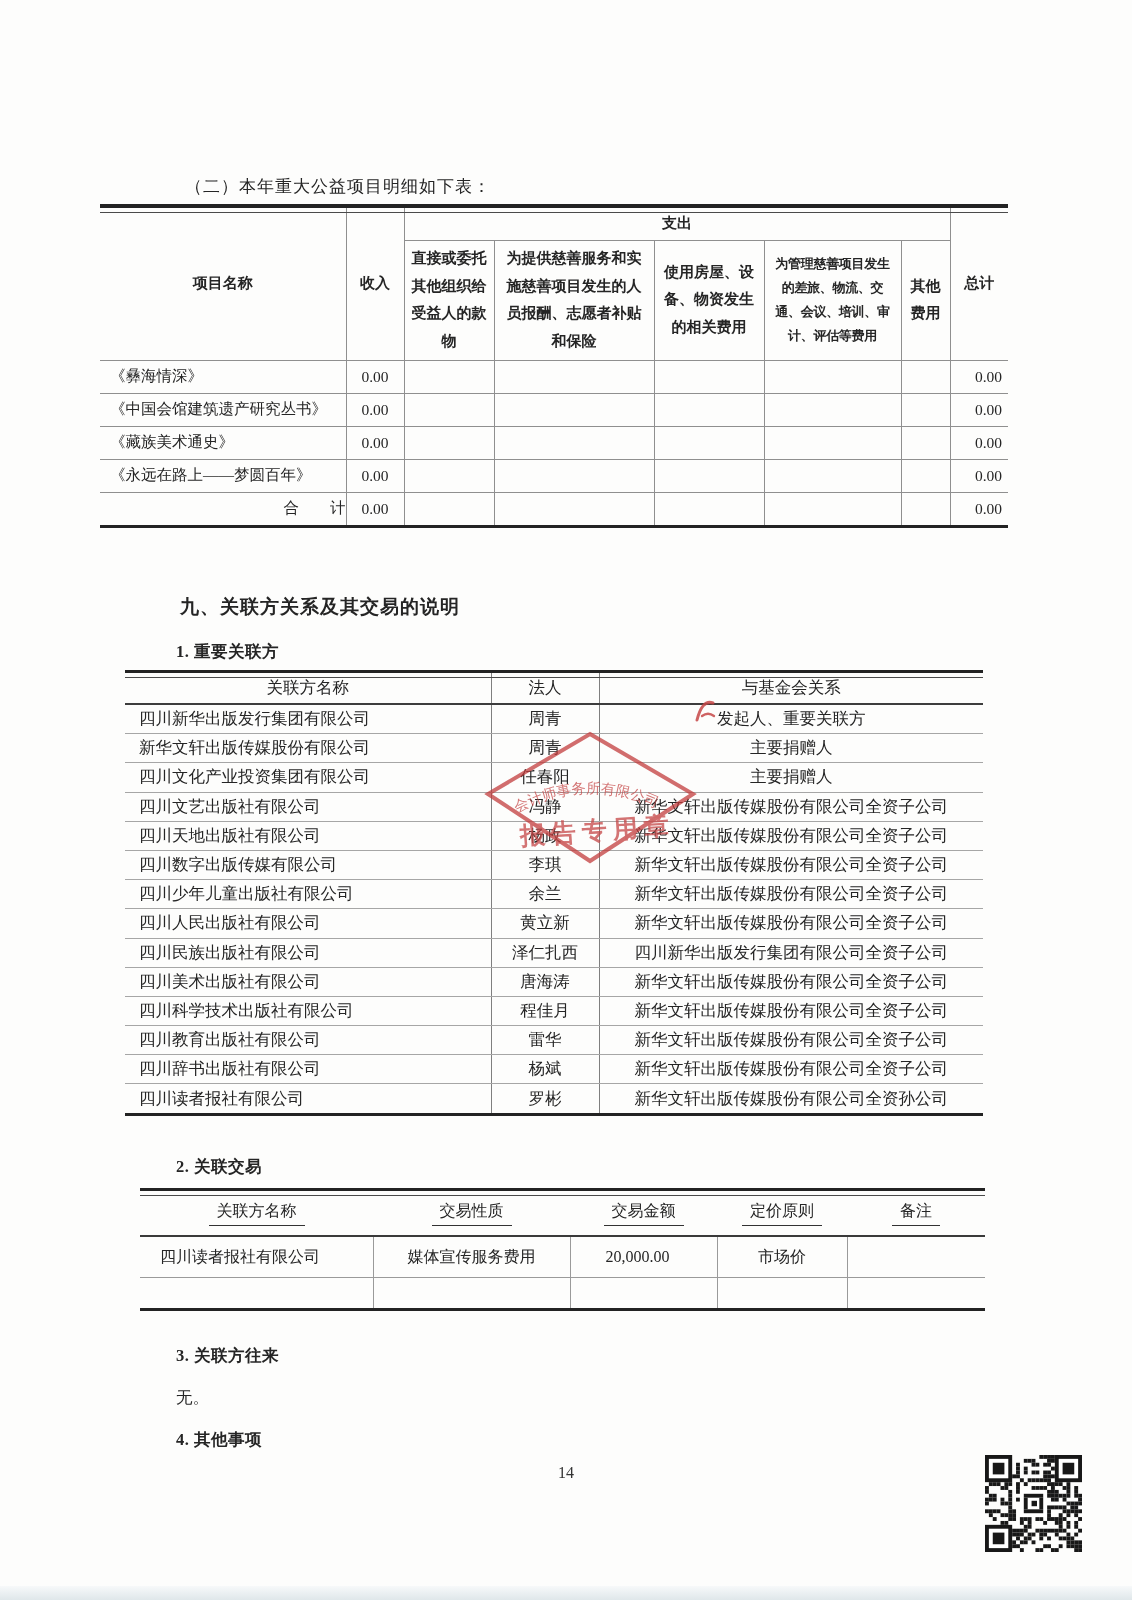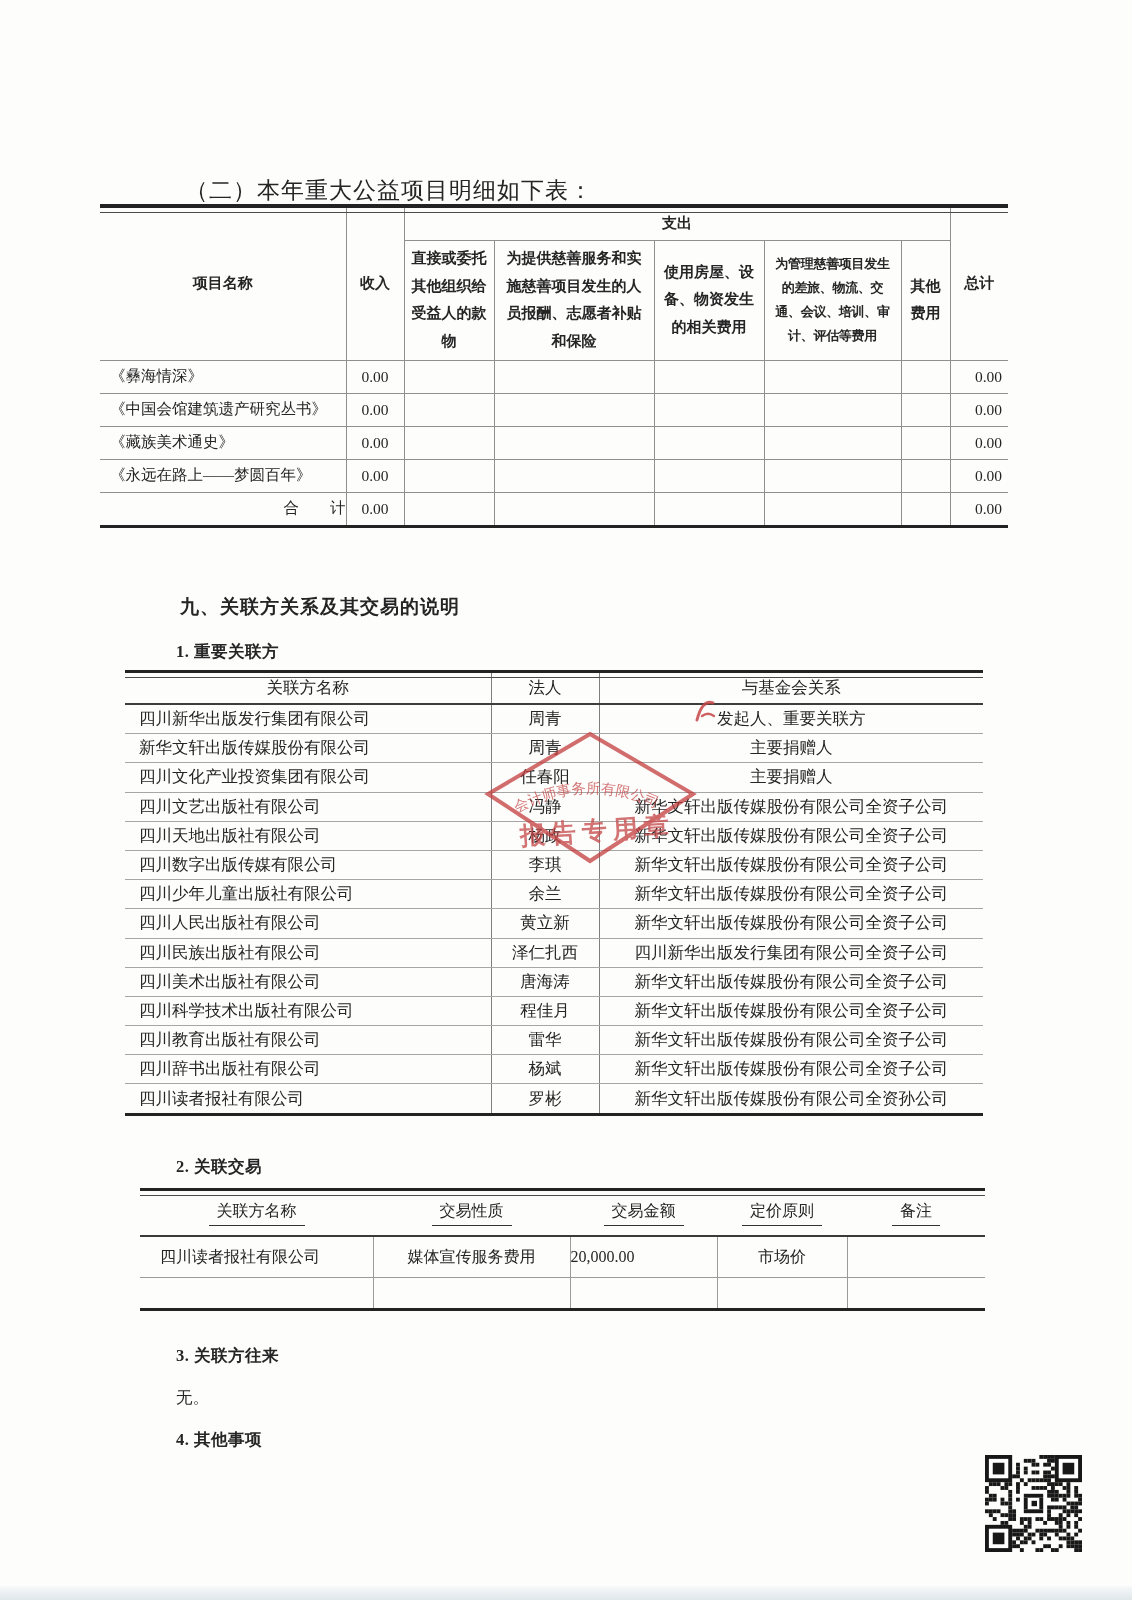--- a/index.html
+++ b/index.html
@@ -2,21 +2,21 @@
 <html><head>
 <meta charset="utf-8">
 <style>
   html,body{margin:0;padding:0;background:#ffffff;}
   .page{position:relative;width:1132px;height:1600px;background:#fdfdfc;overflow:hidden;
         font-family:"Liberation Serif","DejaVu Serif",serif;color:#252525;}
   .abs{position:absolute;}
   .rule{position:absolute;height:1px;background:#4a4a4a;}
 
   
-  .intro{left:185px;top:175px;font-size:23px;letter-spacing:1px;}
+  .intro{left:185px;top:175px;font-size:17px;letter-spacing:1px;}
   .note{left:215px;top:540px;font-size:16px;letter-spacing:.5px;}
   .sec{left:180px;top:594px;font-size:19px;font-weight:bold;letter-spacing:1px;}
   .subhead{font-size:16.5px;font-weight:bold;letter-spacing:.5px;}
   .sub1{left:176px;top:641px;}
   .sub2{left:176px;top:1156px;}
   .sub3{left:176px;top:1345px;}
   .sub4{left:176px;top:1429px;}
   .none-text{left:176px;top:1387px;font-size:16.5px;}
   .pagenum{left:0;top:1464px;width:1132px;text-align:center;font-size:16px;color:#333;}
 
@@ -49,21 +49,21 @@
   
   .t3{position:absolute;left:140px;top:1188px;width:845px;border-collapse:collapse;table-layout:fixed;
       border-top:3px solid #232323;border-bottom:3px solid #232323;font-size:16px;}
   .t3 th{height:44px;font-weight:normal;text-align:center;border-bottom:2px solid #3a3a3a;padding:0;}
   .t3 th .u{display:inline-block;border-bottom:1px solid #333;padding:0 8px 3px;}
   .t3 td{height:40px;border-bottom:1px solid #9a9a9a;padding:0;vertical-align:middle;}
   .t3 td + td{border-left:1px solid #9a9a9a;}
   .t3 tr.empty td{height:30px;border-bottom:none;}
   .t3 .c-tname{text-align:left;padding-left:20px;}
   .t3 .c-nature,.t3 .c-price{text-align:center;}
-  .t3 .c-amount{text-align:left;padding-right:12px;}
+  .t3 .c-amount{text-align:center;padding-right:12px;}
 
   
   .stamp{left:478px;top:716px;width:226px;height:156px;opacity:.82;pointer-events:none;}
   .redmark{left:692px;top:694px;width:26px;height:30px;opacity:.85;pointer-events:none;}
   .qr{left:985px;top:1455px;width:97px;height:97px;}
   .pageedge{left:0;top:1586px;width:1132px;height:14px;
             background:linear-gradient(180deg,#f7f9fa 0%,#dfe7ea 100%);}
 </style>
 </head>
 <body>
@@ -279,20 +279,21 @@
           <td></td>
       </tr>
     </tbody>
   </table>
   <div class="rule" style="left:140px;top:1195px;width:845px"></div>
 
   <div class="abs subhead sub3">3. 关联方往来</div>
   <div class="abs none-text">无。</div>
   <div class="abs subhead sub4">4. 其他事项</div>
 
+  <div class="abs pagenum">14</div>
 
   <div class="abs stamp">
     <svg width="226" height="156" viewBox="0 0 226 156" xmlns="http://www.w3.org/2000/svg">
       <polygon points="112,18 215,78 112,145 10,78" fill="none" stroke="#c23b3b" stroke-width="4" opacity="0.9"></polygon>
       <path id="arcp" d="M 22 106 Q 113 48 204 106" fill="none"></path>
       <text font-size="14.5" fill="#c64848" opacity="0.9" font-family="Liberation Serif, DejaVu Serif, serif">
         <textPath href="#arcp" startOffset="10%">会计师事务所有限公司</textPath>
       </text>
       <text x="120" y="123" text-anchor="middle" font-size="25" font-weight="bold" letter-spacing="6" fill="#c64848" opacity="0.92" transform="rotate(-4 120 123)" font-family="Liberation Serif, DejaVu Serif, serif">报告专用章</text>
     </svg>

